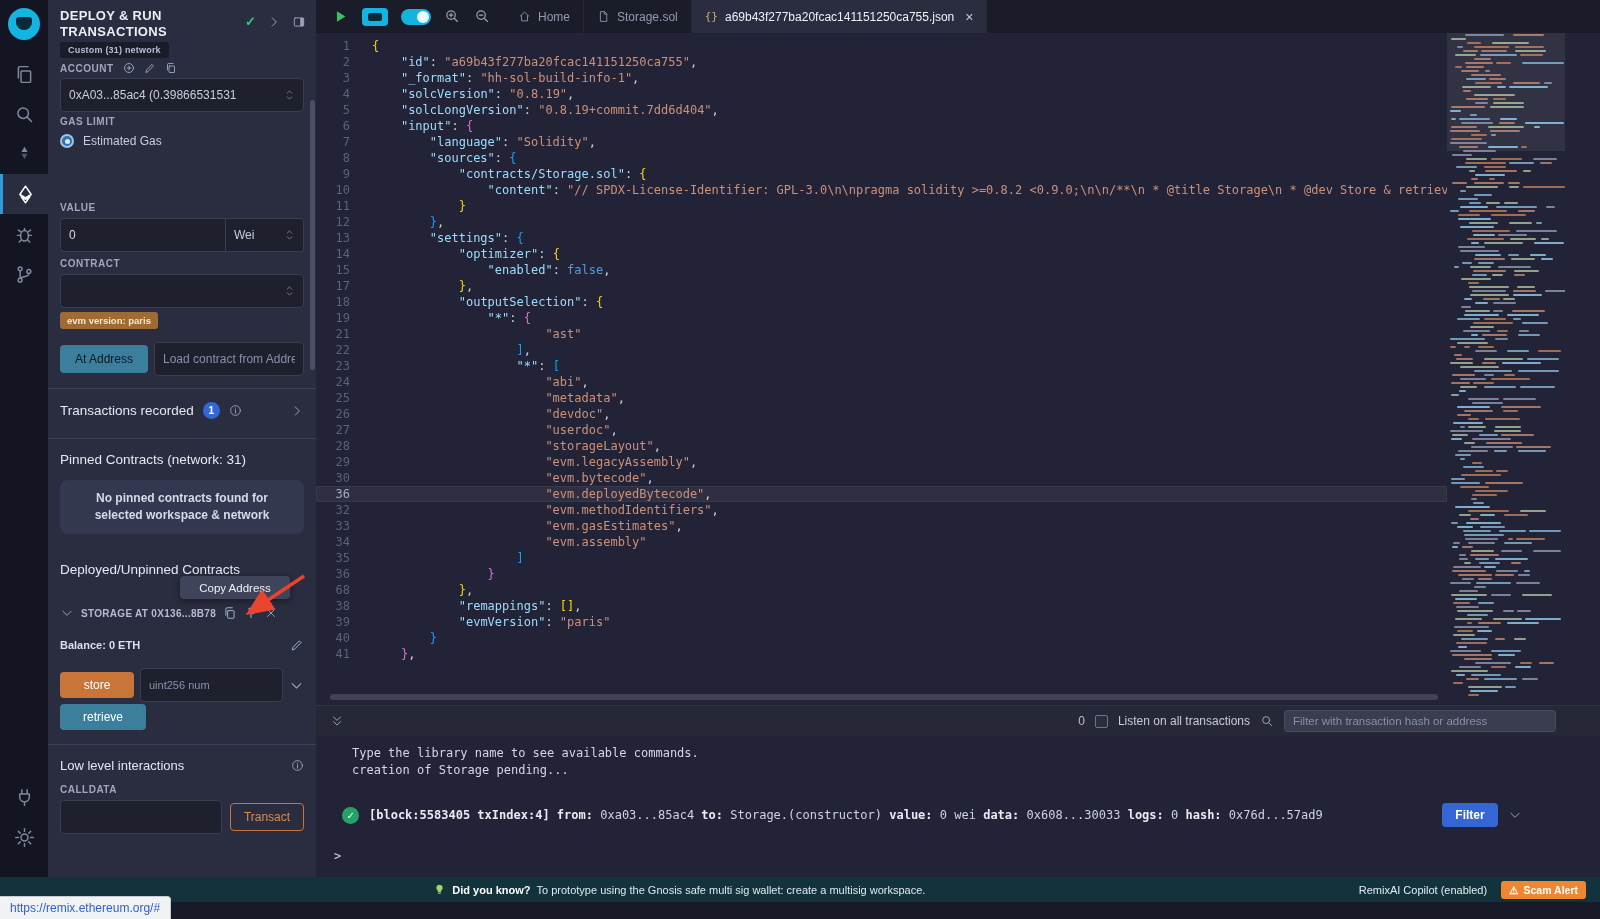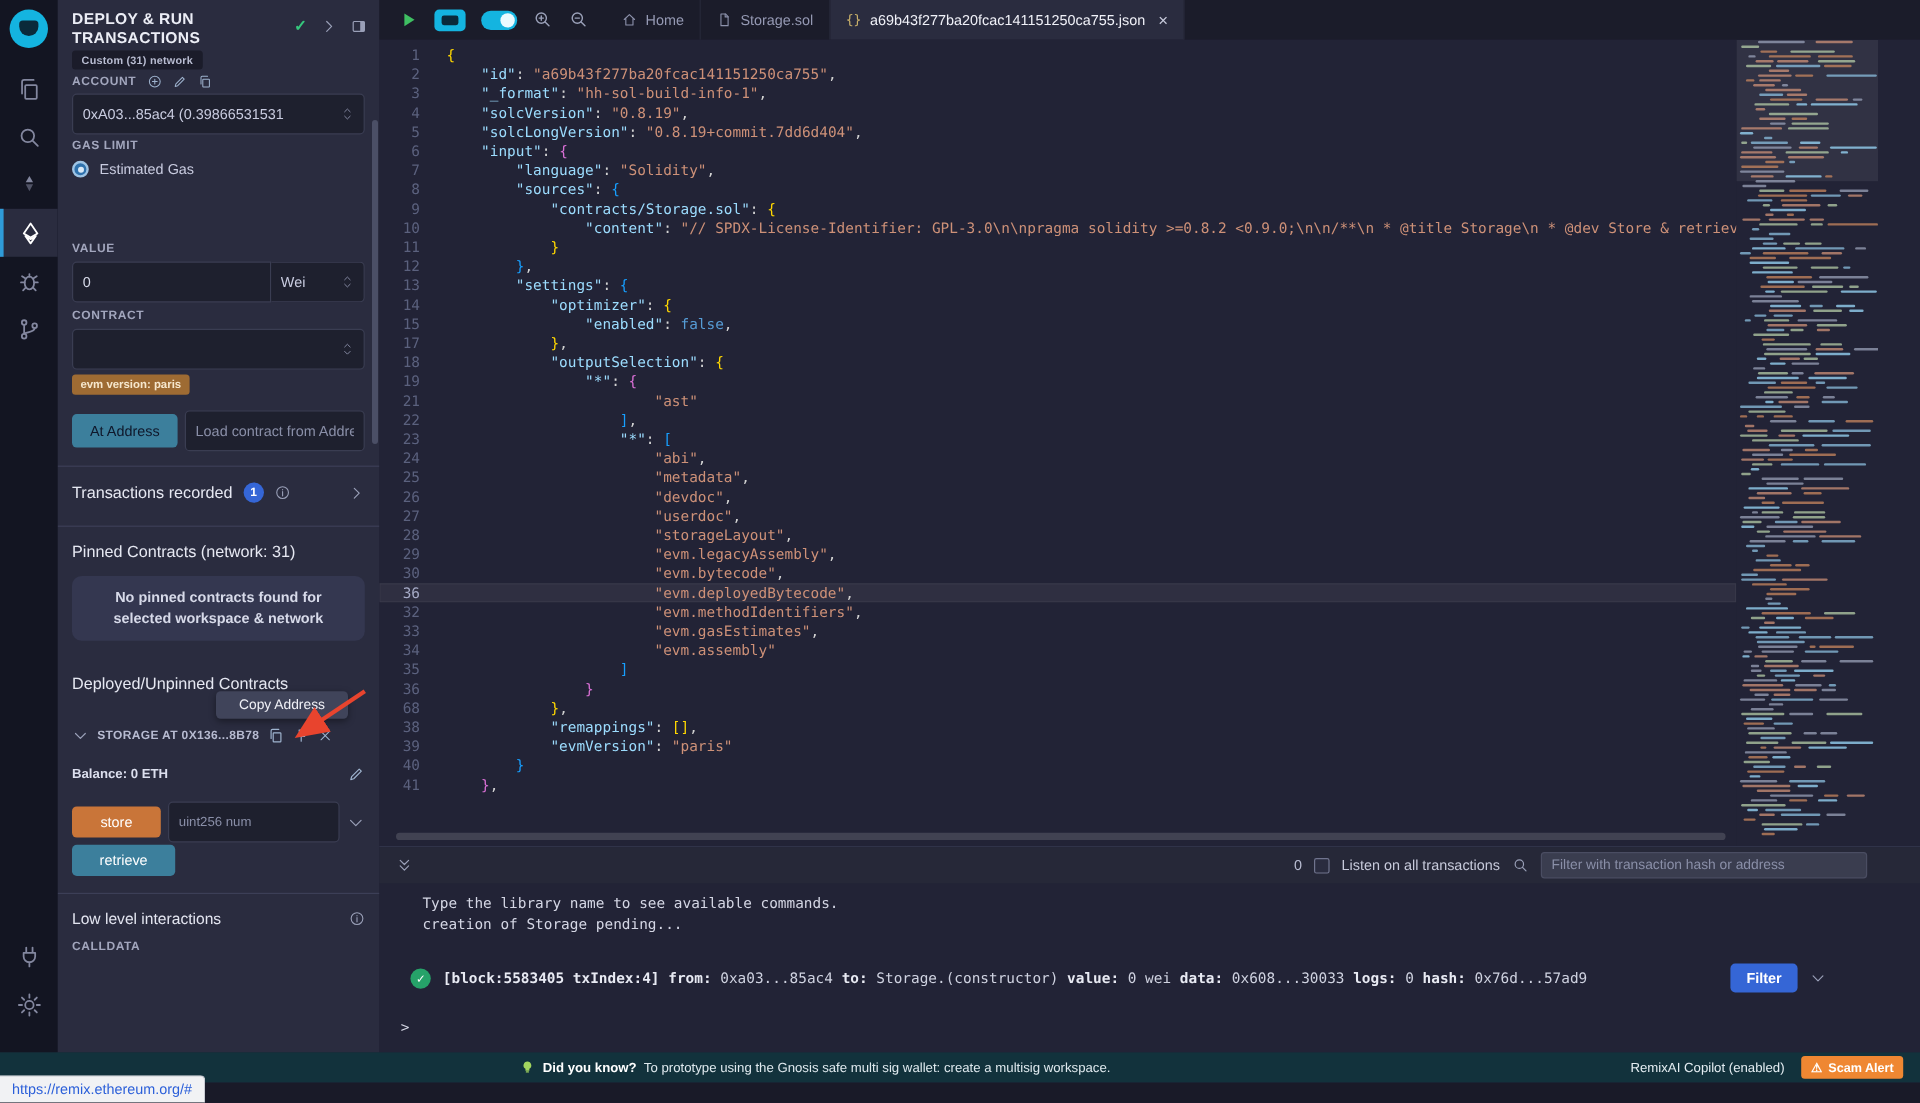--- a/index.html
+++ b/index.html
@@ -346,20 +346,26 @@
     <div class="sp lrow" style="top:758px;">
       <span class="lowlevel">Low level interactions</span>
       <span class="infoc" style="margin-left:auto;">
           <svg class="icn" viewBox="0 0 24 24">
             <circle cx="12" cy="12" r="9"></circle>
             <path d="M12 10.5V17M12 7.2v.6"></path>
           </svg>
         </span>
     </div>
     <div class="sp flabel" style="top:784px;">CALLDATA</div>
+    <div class="sp lrow" style="top:800px;gap:8px;">
+      <span class="inp" style="flex:1;">
+          <input class="raw" style="">
+        </span>
+      <button class="btn transact">Transact</button>
+    </div>
 
     <div class="sp-scroll"></div>
   </section>
 
   <div class="tabbar">
     <div class="tb-tools">
       <span class="tool play">
           <svg viewBox="0 0 24 24">
             <path d="M7 4.5 19 12 7 19.5z"></path>
           </svg>

